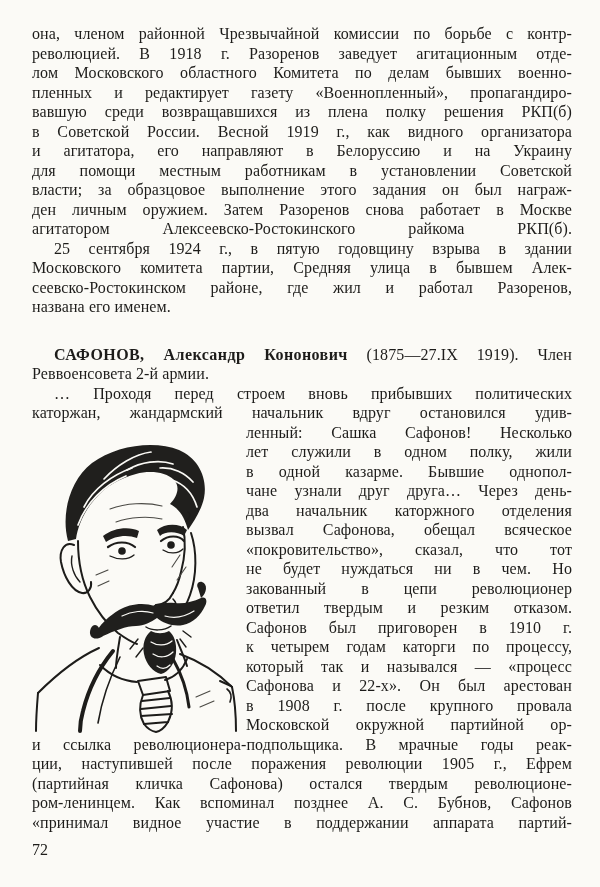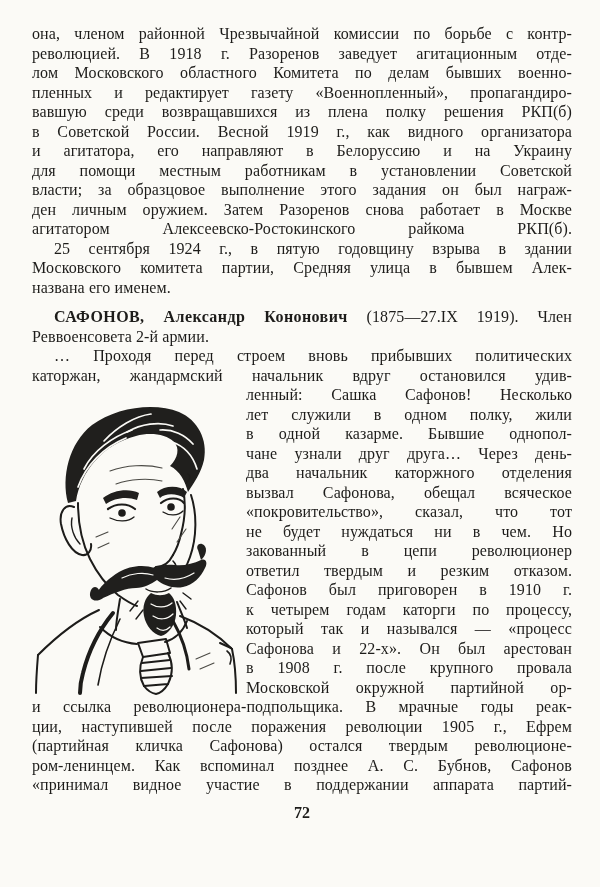--- a/index.html
+++ b/index.html
@@ -22,31 +22,30 @@
     font-size:16px;
     line-height:19.5px;
     letter-spacing:0.1px;
   }
   .ln{
     text-align:justify;
     text-align-last:justify;
   }
   .ln.noj{ text-align-last:left; }
   .ln.ind{ text-indent:22px; }
-  .entry{ margin-top:10px; }
+  .entry{ margin-top:28px; }
   .b{ font-weight:bold; letter-spacing:0.4px; }
   .wrap-row{ display:flex; align-items:flex-start;justify-content:flex-end; }
   .portrait{ width:210px; flex:0 0 auto; }
   .portrait svg{ display:block; margin-top:12px; margin-left:2px; }
   .col{ flex:1 1 auto; min-width:0; margin-left:4px; }
   .footer{
     margin-top:8px;
-    font-weight:bold;
+    font-weight:normal;
     font-size:16px;
-    text-align:center;
   }
 </style>
 </head>
 <body>
 
 <div class="page">
 
   <div class="para">
       <div class="ln">она, членом районной Чрезвычайной комиссии по борьбе с контр-</div>
       <div class="ln">революцией. В 1918 г. Разоренов заведует агитационным отде-</div>
@@ -57,20 +56,21 @@
       <div class="ln">и агитатора, его направляют в Белоруссию и на Украину</div>
       <div class="ln">для помощи местным работникам в установлении Советской</div>
       <div class="ln">власти; за образцовое выполнение этого задания он был награж-</div>
       <div class="ln">ден личным оружием. Затем Разоренов снова работает в Москве</div>
       <div class="ln">агитатором Алексеевско-Ростокинского райкома РКП(б).</div>
     </div>
 
   <div class="para">
       <div class="ln ind">25 сентября 1924 г., в пятую годовщину взрыва в здании</div>
       <div class="ln">Московского комитета партии, Средняя улица в бывшем Алек-</div>
+      <div class="ln">сеевско-Ростокинском районе, где жил и работал Разоренов,</div>
       <div class="ln noj">названа его именем.</div>
     </div>
 
   <div class="para entry">
     <div class="ln ind"><span class="b">САФОНОВ, Александр Кононович</span><span> (1875—27.IX 1919). Член</span></div>
     <div class="ln noj">Реввоенсовета 2-й армии.</div>
   </div>
 
   <div class="para">
       <div class="ln ind">… Проходя перед строем вновь прибывших политических</div>

